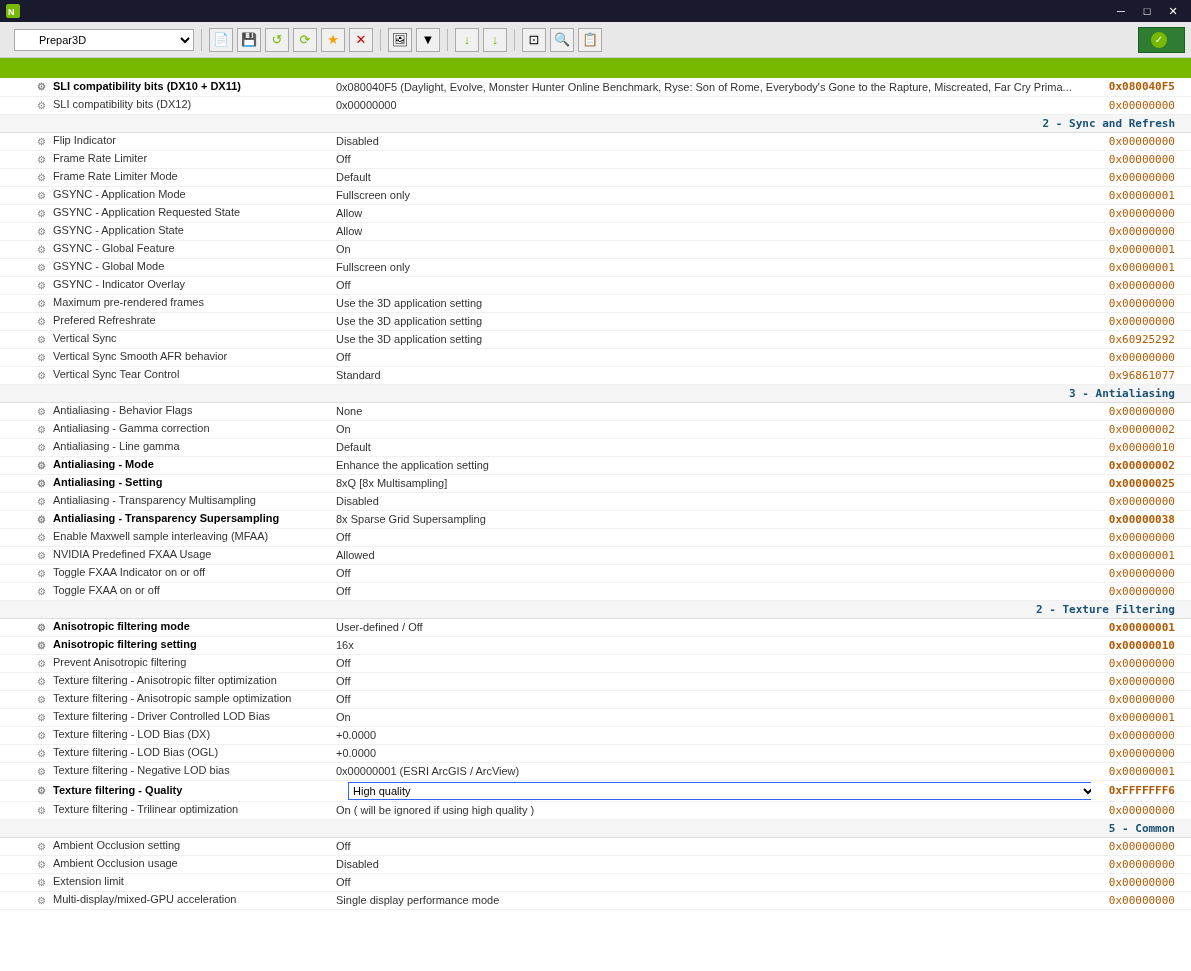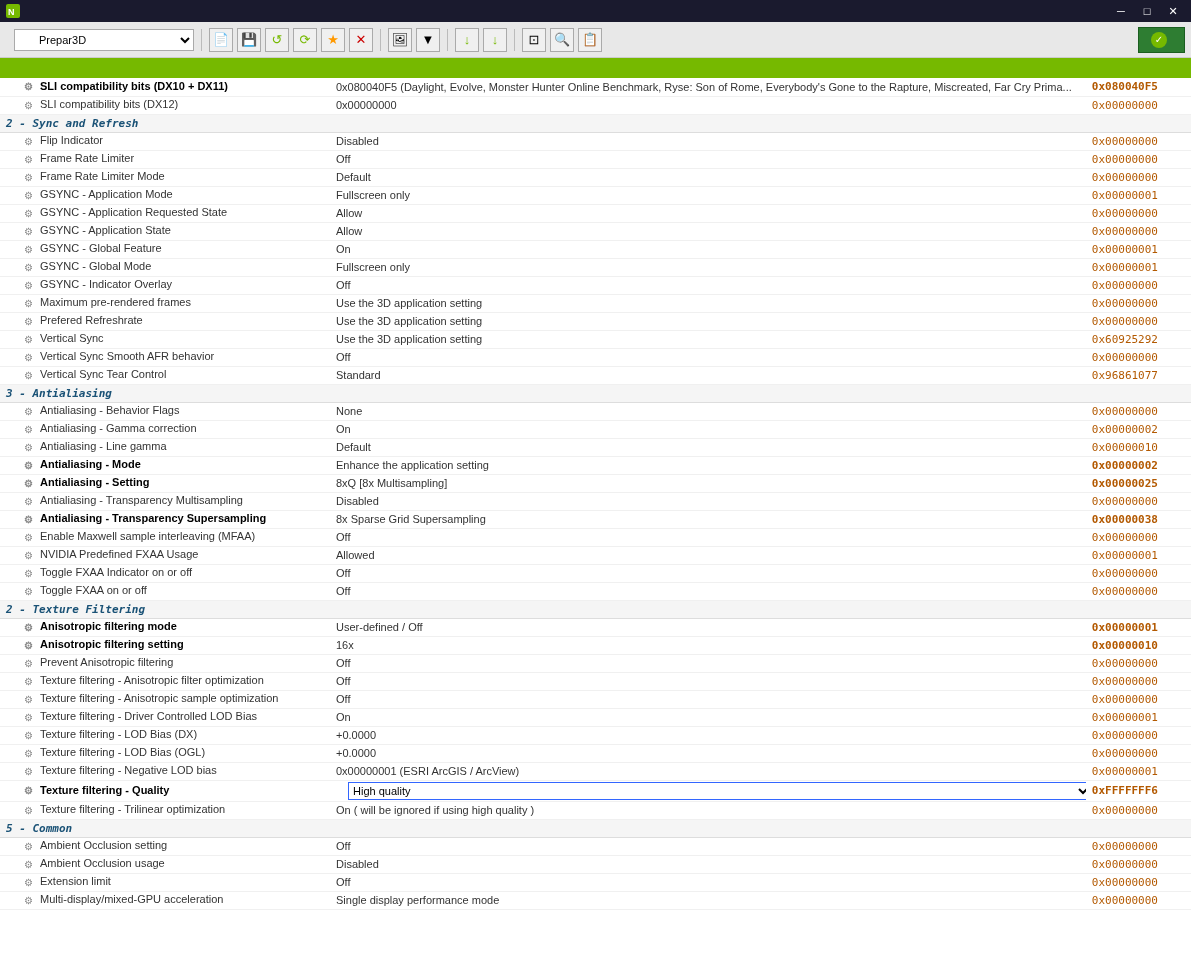--- a/index.html
+++ b/index.html
@@ -87,34 +87,34 @@
     }
     tr { height: 18px; }
     td {
       padding: 1px 6px;
       border-bottom: 1px solid #f0f0f0;
       font-size: 11px;
       white-space: nowrap;
       overflow: hidden;
       text-overflow: ellipsis;
     }
-    td:first-child { width: 330px; color: #333; padding-left: 24px; }
+    td:first-child { width: 330px; color: #333; padding-left: 37px; }
     td:nth-child(2) { width: auto; color: #333; }
-    td:last-child { width: 100px; color: #b35900; text-align: left; padding-right: 33px; font-family: monospace; }
+    td:last-child { width: 100px; color: #b35900; text-align: right; padding-right: 16px; font-family: monospace; }
     
     .section-row td {
       background: #f5f5f5;
       color: #1a5276;
       font-weight: bold;
       font-size: 11px;
       padding-left: 6px;
       border-bottom: 1px solid #ddd;
       border-top: 1px solid #ddd;
     }
-    .section-row td:last-child { color: #1a5276; font-style: italic; }
+    .section-row td:last-child { color: #1a5276; }
 
     .bold-row td:first-child,
     .bold-row td:last-child { font-weight: bold; color: #b35900; }
     .bold-row td:first-child { color: #000; font-weight: bold; }
 
     .gear-icon { 
       display: inline-block; width: 12px; height: 12px;
       margin-right: 4px; vertical-align: middle; color: #888;
       font-size: 10px;
     }

